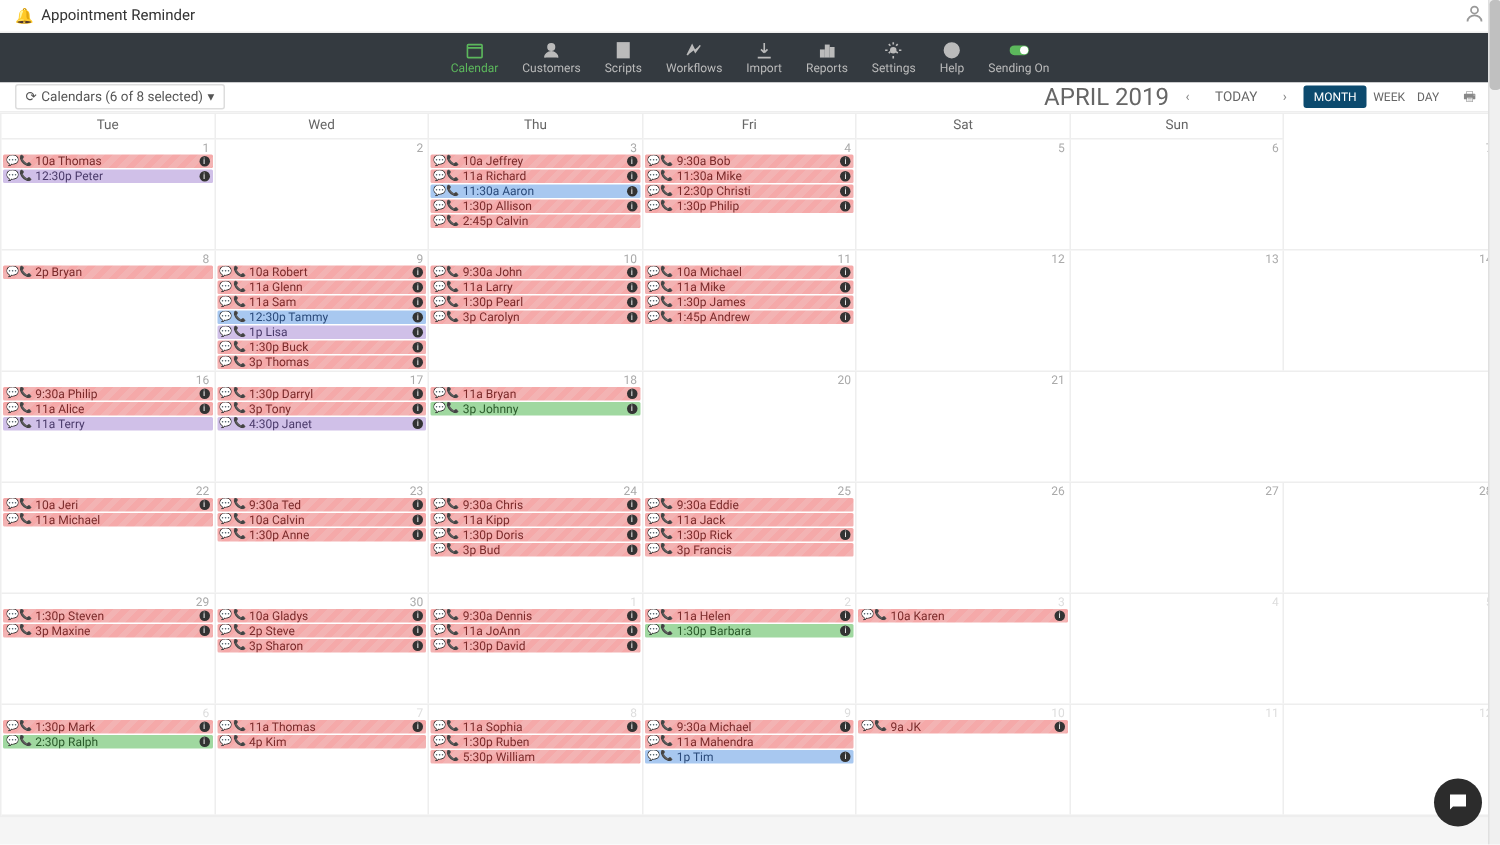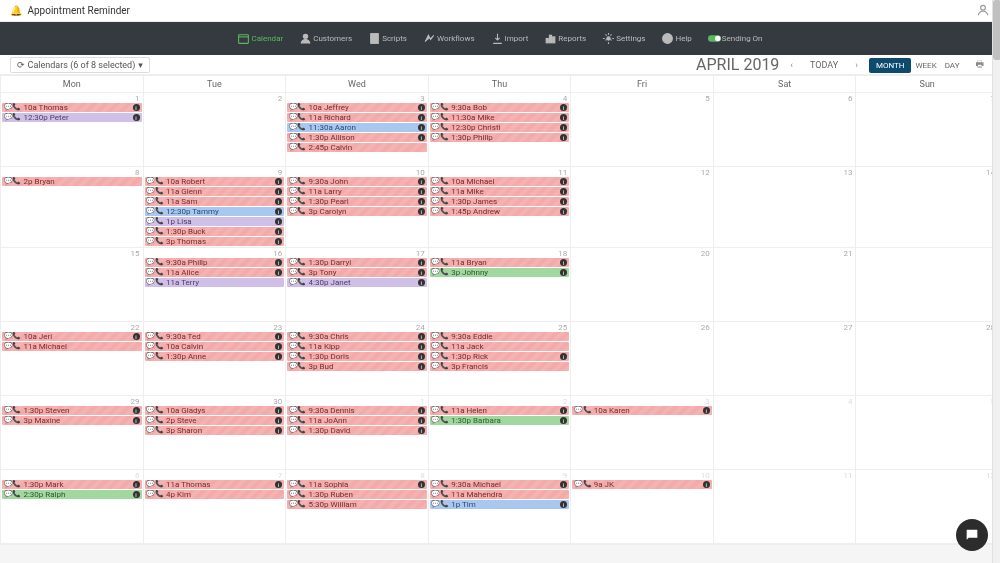--- a/index.html
+++ b/index.html
@@ -1,20 +1,20 @@
 <!DOCTYPE html>
 <html><head>
 <meta charset="utf-8">
 <style>
 *{box-sizing:border-box;margin:0;padding:0;font-family:-apple-system,BlinkMacSystemFont,"Segoe UI",Roboto,sans-serif}
 body{background:#f5f5f5;font-size:10px;width:1000px;height:563px;overflow:hidden;position:relative}
 .topbar{height:22px;background:#fff;display:flex;align-items:center;padding:0 10px;border-bottom:1px solid #eee;justify-content:space-between}
 .topbar .title{display:flex;align-items:center;gap:5px;color:#333;font-size:10px}
 .mainnav{height:33px;background:#343a40;display:flex;align-items:center;justify-content:center;gap:0}
-.navitem{color:#bbb;text-align:left;padding:2px 8px;font-size:8px;cursor:pointer;display:flex;flex-direction:row;align-items:center;gap:1px}
+.navitem{color:#bbb;text-align:left;padding:2px 8px;font-size:8px;cursor:pointer;display:flex;flex-direction:column;align-items:center;gap:1px}
 .navitem.active{color:#5cb85c}
 .navicon{height:13px;display:flex;align-items:center;justify-content:center}
 .navicon svg{width:13px;height:13px;fill:currentColor}
 .controls{height:20px;background:#fff;border-bottom:1px solid #eee;display:flex;align-items:center;padding:0 10px;gap:6px;font-size:9px}
 .calselect{border:1px solid #ddd;padding:2px 6px;border-radius:2px;color:#555;display:flex;align-items:center;gap:3px;cursor:pointer}
 .spacer{flex:1}
 .monthlabel{color:#666;font-size:16px;font-weight:400}
 .arrow{color:#888;padding:0 5px;cursor:pointer}
 .todaybtn{color:#666;padding:2px 6px;cursor:pointer}
 .viewbtn{color:#666;padding:2px 4px;cursor:pointer;text-transform:uppercase;font-size:8px}
@@ -151,21 +151,20 @@
   <span class="monthlabel">APRIL 2019</span>
   <span class="arrow">‹</span>
   <span class="todaybtn">TODAY</span>
   <span class="arrow">›</span>
   <span id="views"><span class="viewbtn active">MONTH</span><span class="viewbtn">WEEK</span><span class="viewbtn">DAY</span></span>
   <span class="print">🖶</span>
 </div>
 
 <div class="calendar">
   <div class="dayheaders">
-      <div class="dayheader">Mon</div>
       <div class="dayheader">Tue</div>
       <div class="dayheader">Wed</div>
       <div class="dayheader">Thu</div>
       <div class="dayheader">Fri</div>
       <div class="dayheader">Sat</div>
       <div class="dayheader">Sun</div>
     </div>
   <div class="weeks">
       <div class="week">
         <div class="cell">
@@ -340,23 +339,20 @@
           <div class="datenum">12</div>
         </div>
         <div class="cell">
           <div class="datenum">13</div>
         </div>
         <div class="cell">
           <div class="datenum">14</div>
         </div>
       </div>
       <div class="week">
-        <div class="cell">
-          <div class="datenum">15</div>
-        </div>
         <div class="cell">
           <div class="datenum">16</div>
           <div class="evt pink">
             <span class="icons">💬📞</span>
             <span>9:30a Philip</span>
             <span class="badge">i</span>
           </div>
           <div class="evt pink">
             <span class="icons">💬📞</span>
             <span>11a Alice</span>

